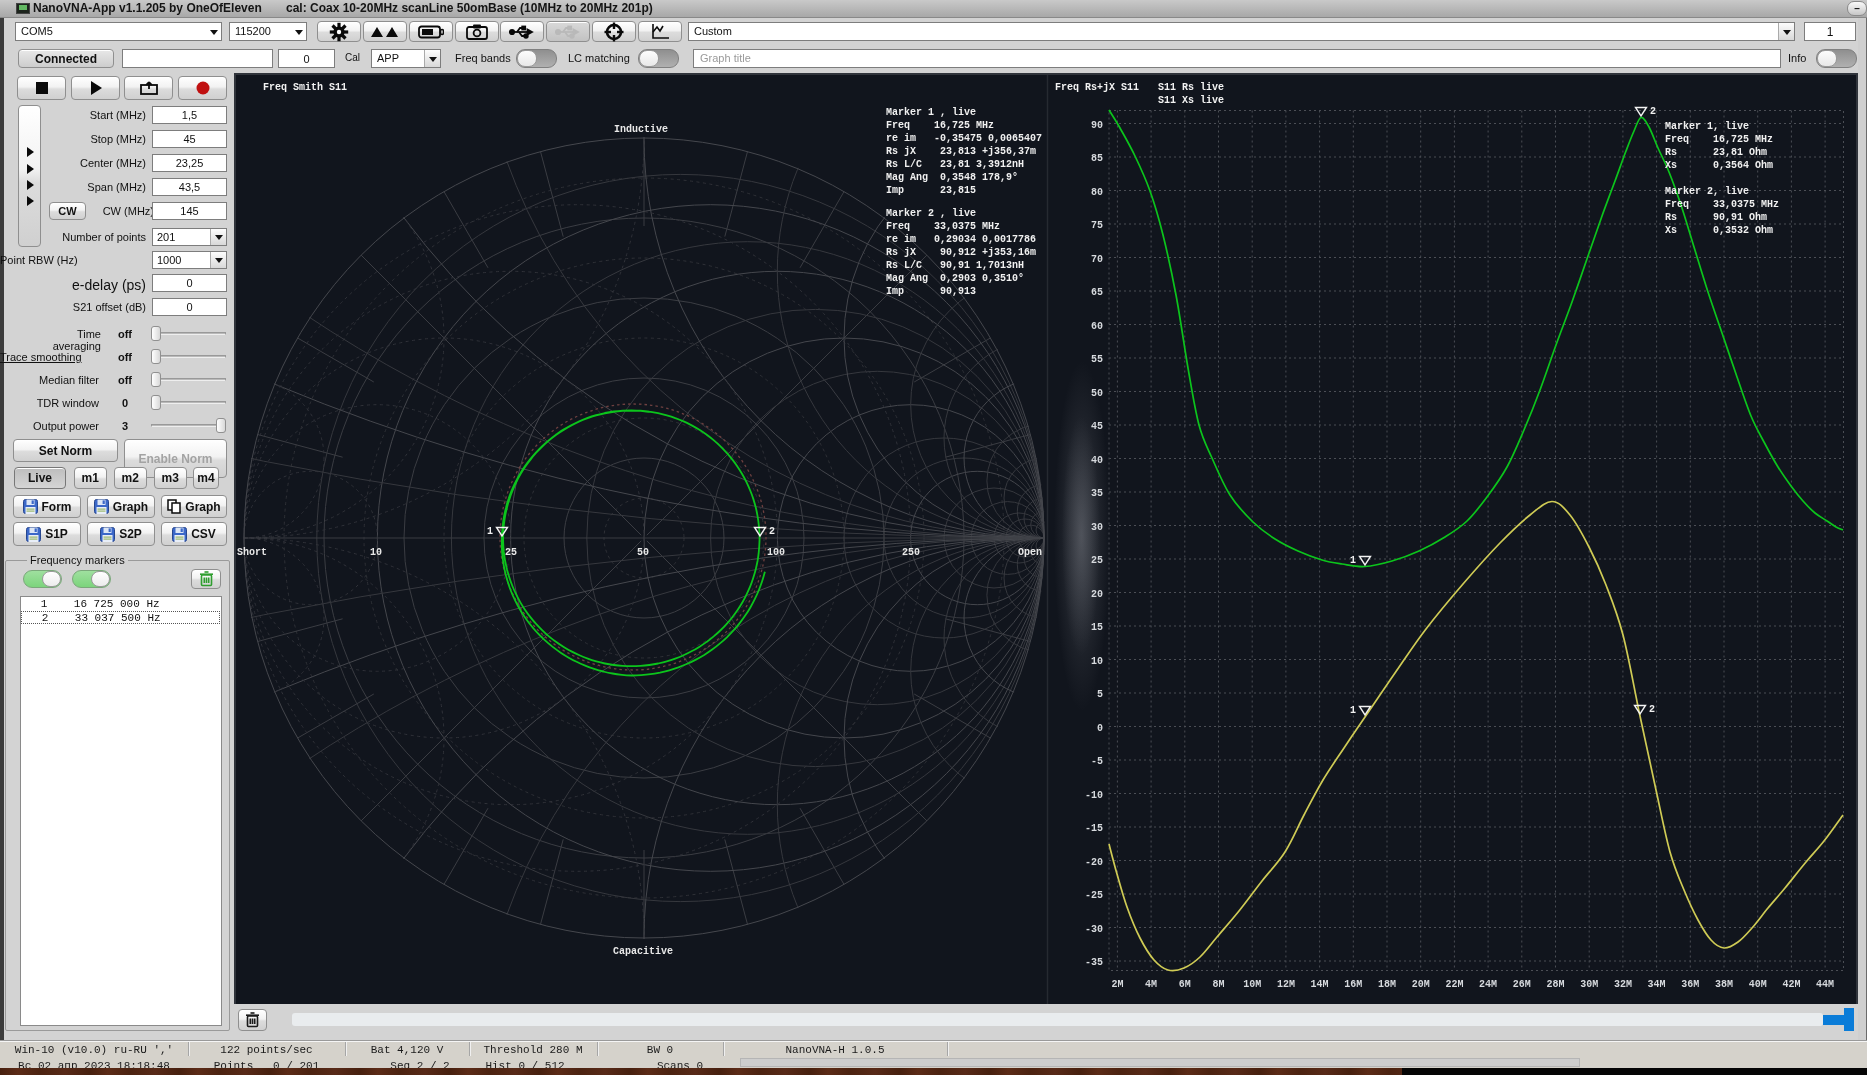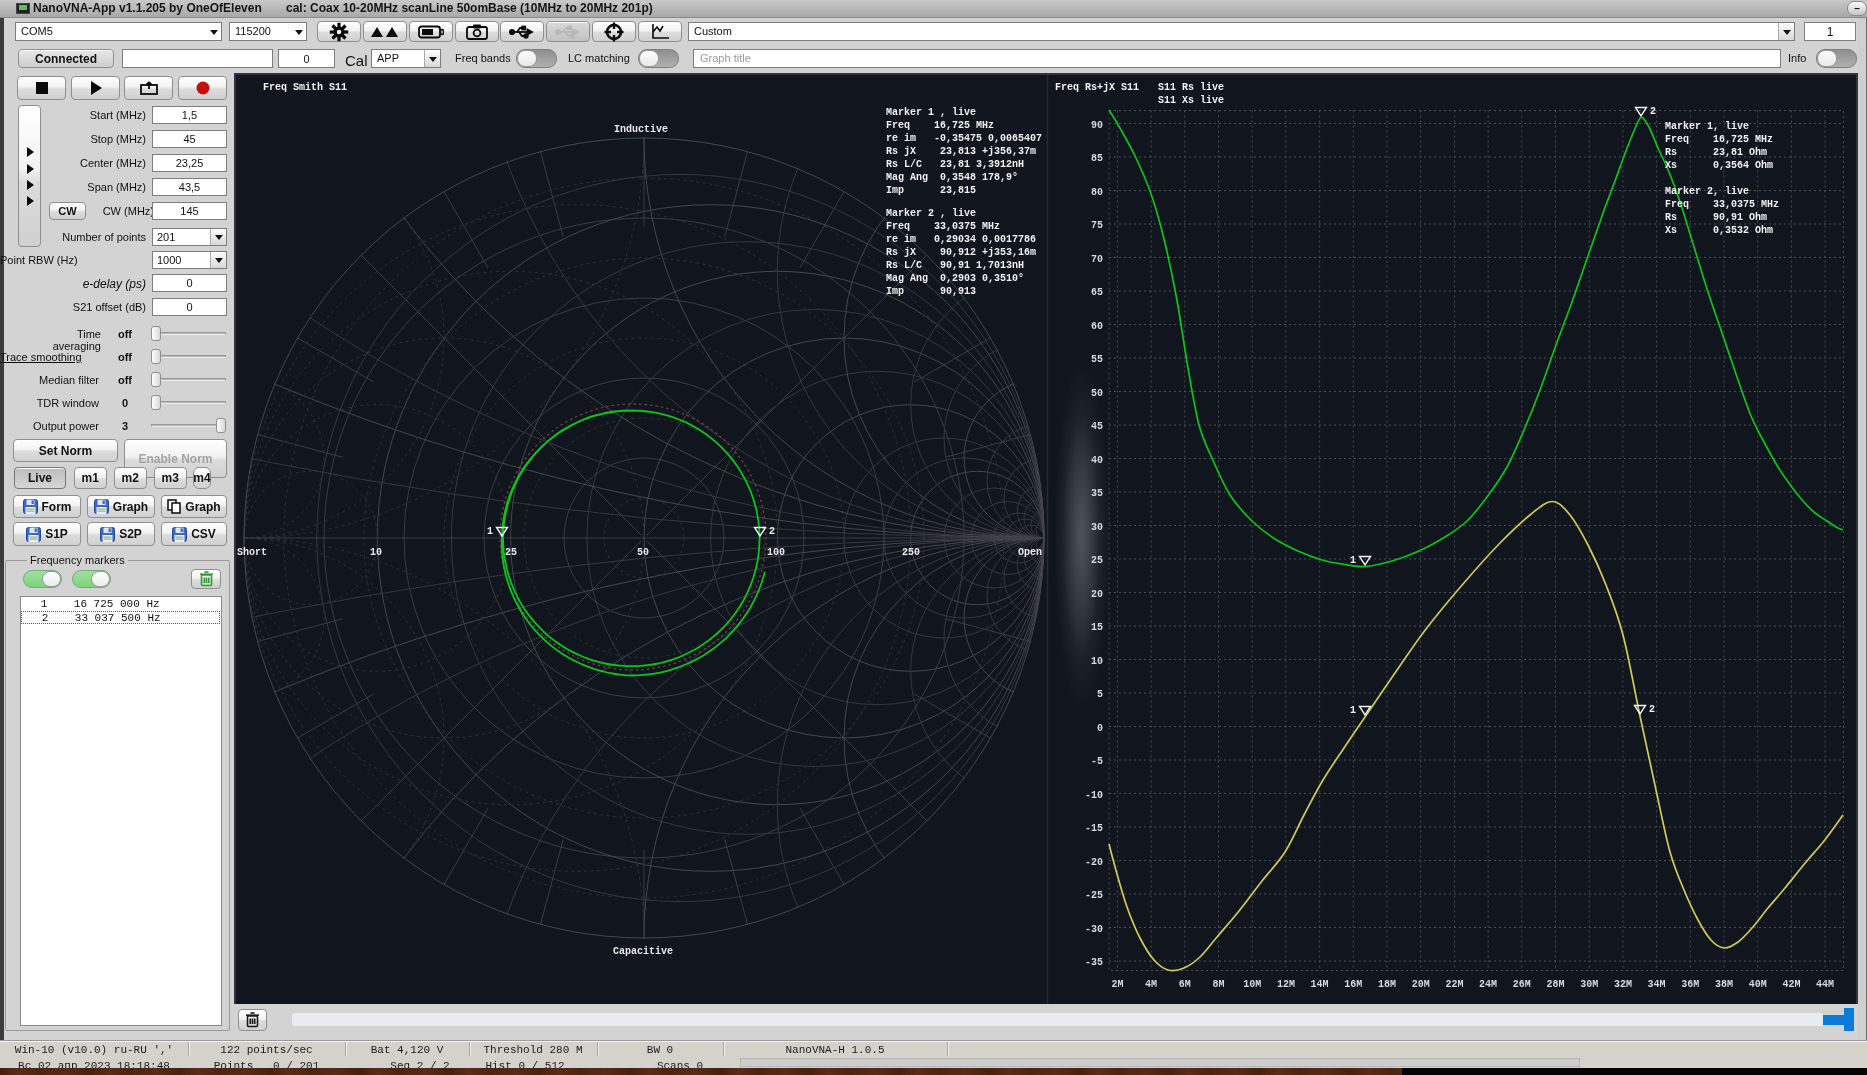--- a/index.html
+++ b/index.html
@@ -115,21 +115,21 @@
     </svg>
   </div>
 <div style="position:absolute;left:688px;top:22px;width:1107px;height:19px;background:#fff;border:1px solid #7d7d7d;"></div>
 <div style="position:absolute;left:694px;top:25px;font-size:11px;">Custom</div>
 <div style="position:absolute;left:1778px;top:23px;width:16px;height:17px;background:linear-gradient(#fdfdfd,#d8d8d8);border-left:1px solid #aaa;"></div>
 <div style="position:absolute;left:1783px;top:29.5px;width:0;height:0;border-left:4.5px solid transparent;border-right:4.5px solid transparent;border-top:5px solid #111;"></div>
 <div style="position:absolute;left:1804px;top:22px;width:52px;height:19px;background:#fff;border:1px solid #7d7d7d;display:flex;align-items:center;justify-content:center;font-size:12px;">1</div>
 <div class="btn bold" style="left:18px;top:49px;width:96px;height:19px;background:linear-gradient(#e8e8e8,#cdcdcd);">Connected</div>
 <div style="position:absolute;left:122px;top:49px;width:151px;height:19px;background:#fff;border:1px solid #7d7d7d;"></div>
 <div style="position:absolute;left:278px;top:49px;width:57px;height:19px;background:#fff;border:1px solid #7d7d7d;display:flex;align-items:center;justify-content:center;font-size:11px;">0</div>
-<div style="position:absolute;left:345px;top:52px;font-size:15px;">Cal</div>
+<div style="position:absolute;left:345px;top:52px;font-size:10px;">Cal</div>
 <div style="position:absolute;left:371px;top:49px;width:70px;height:19px;background:#fff;border:1px solid #7d7d7d;"></div>
 <div style="position:absolute;left:377px;top:52px;font-size:11px;">APP</div>
 <div style="position:absolute;left:424px;top:50px;width:16px;height:17px;background:linear-gradient(#fdfdfd,#d8d8d8);border-left:1px solid #aaa;"></div>
 <div style="position:absolute;left:429px;top:56.5px;width:0;height:0;border-left:4.5px solid transparent;border-right:4.5px solid transparent;border-top:5px solid #111;"></div>
 <div style="position:absolute;left:455px;top:52px;font-size:11px;">Freq bands</div>
 <div class="tgl" style="left:516px;top:49px;">
     <div class="knob"></div>
   </div>
 <div style="position:absolute;left:568px;top:52px;font-size:11px;">LC matching</div>
 <div class="tgl" style="left:638px;top:49px;">
@@ -190,21 +190,21 @@
 <div style="position:absolute;left:0px;top:231px;width:146px;text-align:right;font-size:11px;">Number of points</div>
 <div style="position:absolute;left:152px;top:228px;width:75px;height:18px;background:#fff;border:1px solid #7d7d7d;"></div>
 <div style="position:absolute;left:157px;top:231px;font-size:11px;">201</div>
 <div style="position:absolute;left:210px;top:229px;width:16px;height:16px;background:linear-gradient(#fdfdfd,#d8d8d8);border-left:1px solid #aaa;"></div>
 <div style="position:absolute;left:215px;top:235.0px;width:0;height:0;border-left:4.5px solid transparent;border-right:4.5px solid transparent;border-top:5px solid #111;"></div>
 <div style="position:absolute;left:0px;top:254px;width:146px;text-align:left;font-size:11px;">Point RBW (Hz)</div>
 <div style="position:absolute;left:152px;top:251px;width:75px;height:18px;background:#fff;border:1px solid #7d7d7d;"></div>
 <div style="position:absolute;left:157px;top:254px;font-size:11px;">1000</div>
 <div style="position:absolute;left:210px;top:252px;width:16px;height:16px;background:linear-gradient(#fdfdfd,#d8d8d8);border-left:1px solid #aaa;"></div>
 <div style="position:absolute;left:215px;top:258.0px;width:0;height:0;border-left:4.5px solid transparent;border-right:4.5px solid transparent;border-top:5px solid #111;"></div>
-<div style="position:absolute;left:0px;top:277px;width:146px;text-align:right;font-size:12px;font-style:italic;">e-delay (ps)</div>
+<div style="position:absolute;left:0px;top:277px;width:146px;text-align:right;font-size:14px;">e-delay (ps)</div>
 <div style="position:absolute;left:152px;top:274px;width:75px;height:18px;background:#fff;border:1px solid #7d7d7d;display:flex;align-items:center;justify-content:center;font-size:11px;">0</div>
 <div style="position:absolute;left:0px;top:301px;width:146px;text-align:right;font-size:11px;">S21 offset (dB)</div>
 <div style="position:absolute;left:152px;top:298px;width:75px;height:18px;background:#fff;border:1px solid #7d7d7d;display:flex;align-items:center;justify-content:center;font-size:11px;">0</div>
 <div class="btn bold" style="left:49px;top:202px;width:37px;height:18px;font-size:11px;">CW</div>
 <div style="position:absolute;left:0px;top:328px;width:101px;text-align:right;font-size:11px;padding-left:44px;">Time averaging</div>
 <div style="position:absolute;left:103px;top:328px;width:44px;font-weight:bold;font-size:11px;text-align:center;">off</div>
 <div class="sld" style="left:151px;top:327px;">
     <div class="track"></div>
     <div class="knob" style="left:0px;"></div>
   </div>
@@ -231,21 +231,21 @@
 <div class="sld" style="left:151px;top:419px;">
     <div class="track"></div>
     <div class="knob" style="right:0px;"></div>
   </div>
 <div class="btn bold" style="left:13px;top:439px;width:105px;height:23px;">Set Norm</div>
 <div class="btn bold" style="left:124px;top:439px;width:103px;height:39px;color:#a3a3a3;">Enable Norm</div>
 <div class="btn bold" style="left:14px;top:467px;width:52px;height:22px;background:linear-gradient(#bdbdbd,#d5d5d5);border-color:#777;">Live</div>
 <div class="btn bold" style="left:74px;top:467px;width:32.5px;height:22px;">m1</div>
 <div class="btn bold" style="left:114px;top:467px;width:32.5px;height:22px;">m2</div>
 <div class="btn bold" style="left:154px;top:467px;width:32.5px;height:22px;">m3</div>
-<div class="btn bold" style="left:193px;top:467px;width:18px;height:22px;border-radius:6px;">m4</div>
+<div class="btn bold" style="left:193px;top:467px;width:26px;height:22px;">m4</div>
 <div class="btn bold" style="left:13px;top:495px;width:68px;height:23px;gap:4px;">
     <svg width="15" height="15" viewBox="0 0 15 15">
       <rect x="0.5" y="0.5" width="14" height="14" rx="2" fill="#3b68c8" stroke="#27478f"></rect>
       <rect x="3.5" y="0.5" width="8" height="5.5" fill="#dce6f5"></rect>
       <rect x="8.6" y="1.4" width="2.2" height="3.6" fill="#3b68c8"></rect>
       <rect x="2.5" y="8" width="10" height="7" fill="#e8eef8"></rect>
       <rect x="3.5" y="9.5" width="8" height="1.2" fill="#9bb86c"></rect>
       <rect x="3.5" y="11.5" width="8" height="1.2" fill="#9bb86c"></rect>
     </svg>
     <span>Form</span>

